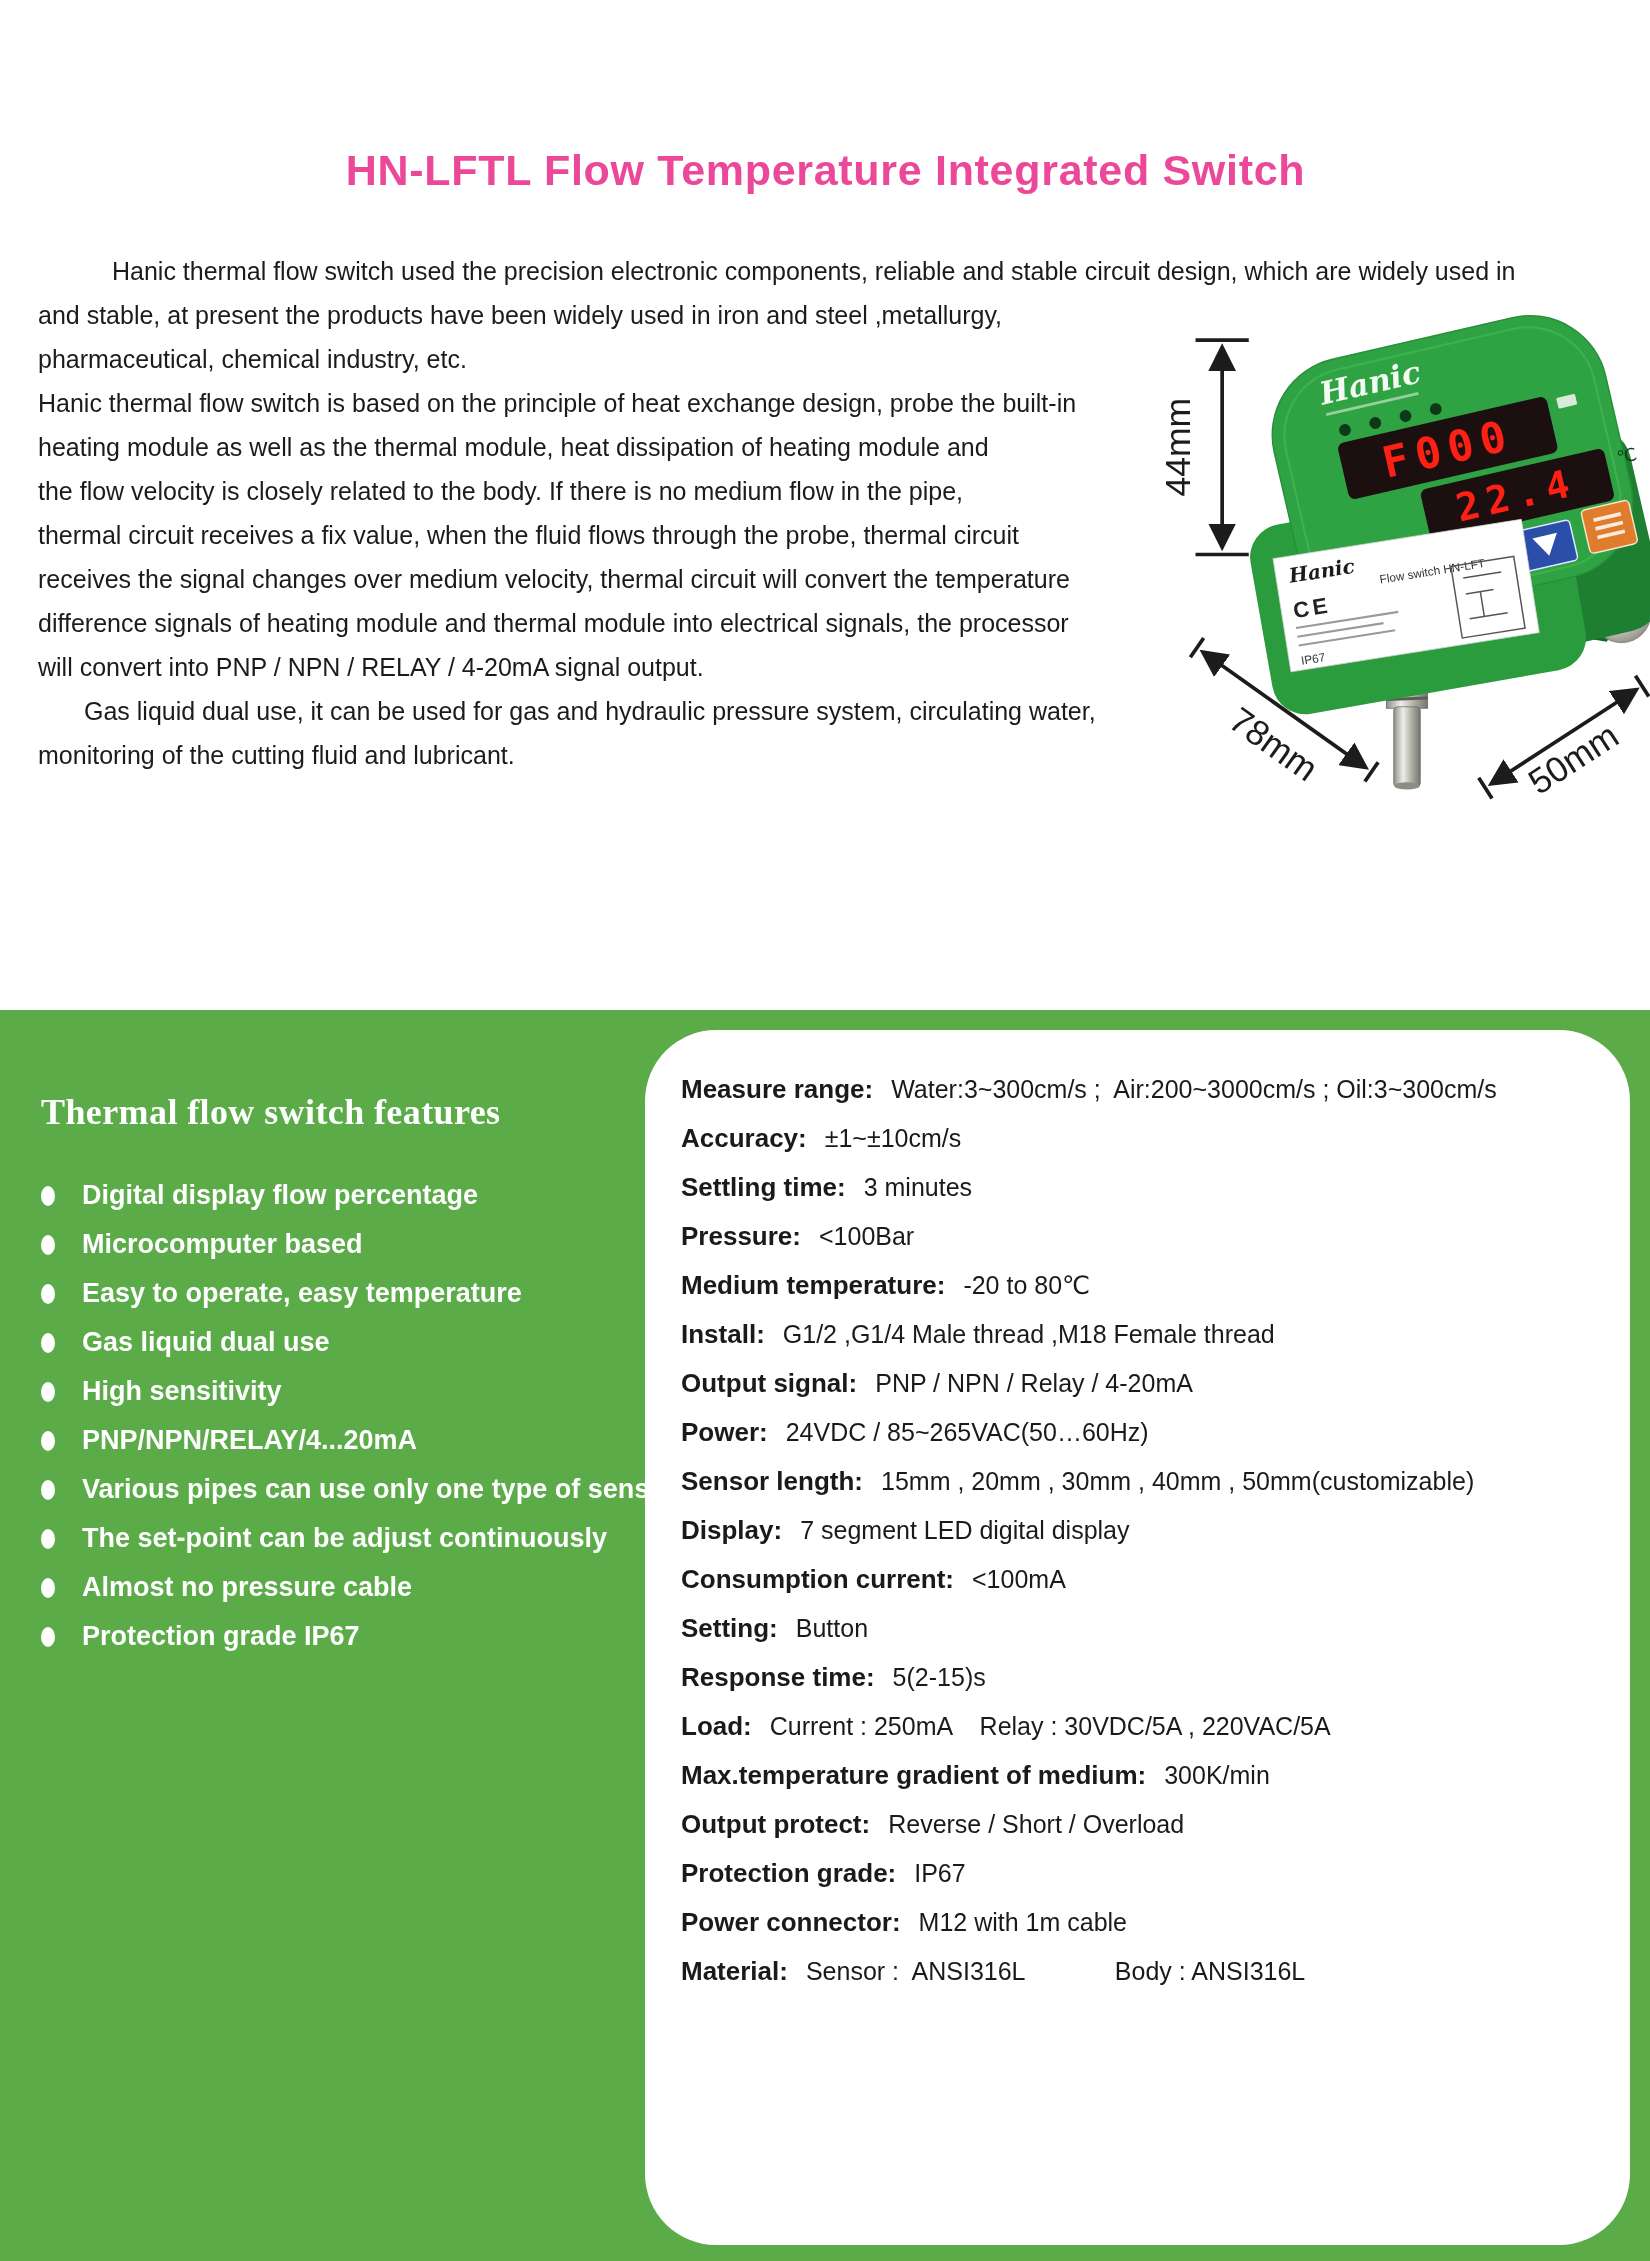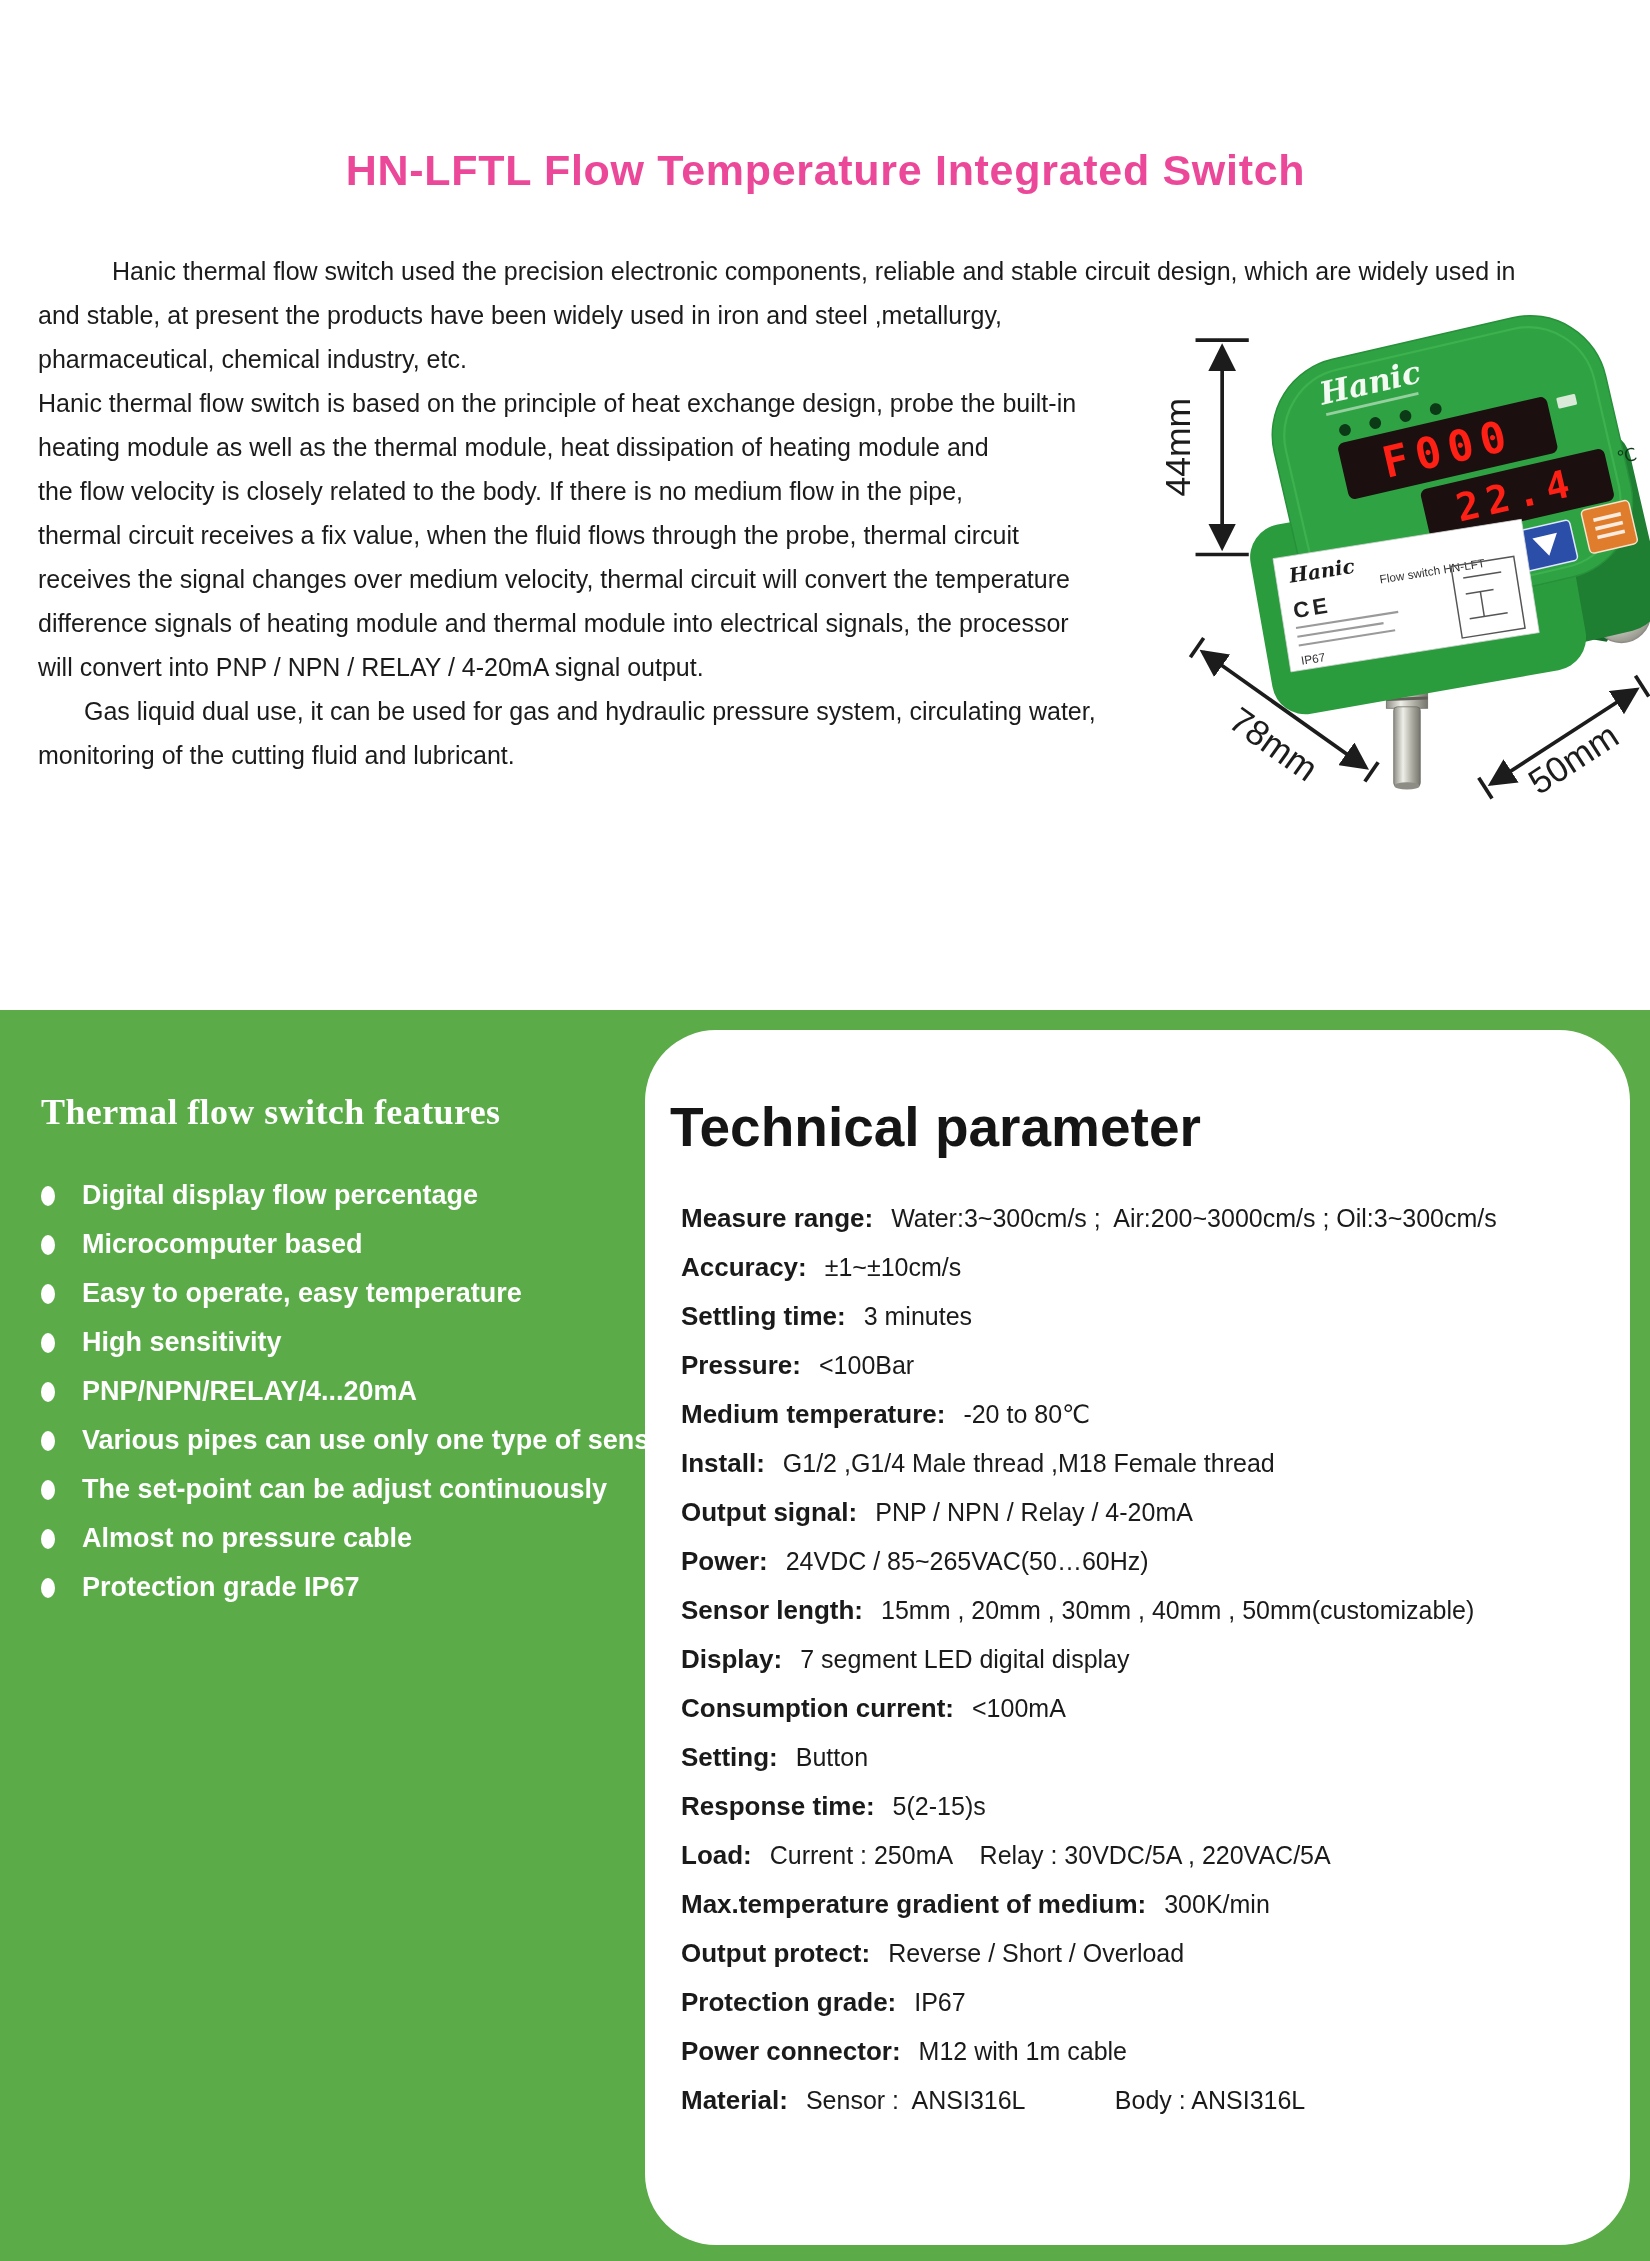--- a/index.html
+++ b/index.html
@@ -213,20 +213,24 @@
       <li>
           <span class="dot"></span>
           <span>Microcomputer based</span>
         </li>
       <li>
           <span class="dot"></span>
           <span>Easy to operate, easy temperature</span>
         </li>
       <li>
           <span class="dot"></span>
+          <span>Gas liquid dual use</span>
+        </li>
+      <li>
+          <span class="dot"></span>
           <span>High sensitivity</span>
         </li>
       <li>
           <span class="dot"></span>
           <span>PNP/NPN/RELAY/4...20mA</span>
         </li>
       <li>
           <span class="dot"></span>
           <span>Various pipes can use only one type of sensor</span>
         </li>
@@ -239,21 +243,20 @@
           <span>Almost no pressure cable</span>
         </li>
       <li>
           <span class="dot"></span>
           <span>Protection grade IP67</span>
         </li>
     </ul>
   </div>
 
   <div class="tech-card">
-    <h2>Technical parameter</h2>
     <div class="params">
       <div class="trow">
           <span class="tlabel">Measure range:</span>
           <span class="tvalue">Water:3~300cm/s ;  Air:200~3000cm/s ; Oil:3~300cm/s</span>
         </div>
       <div class="trow">
           <span class="tlabel">Accuracy:</span>
           <span class="tvalue">±1~±10cm/s</span>
         </div>
       <div class="trow">

